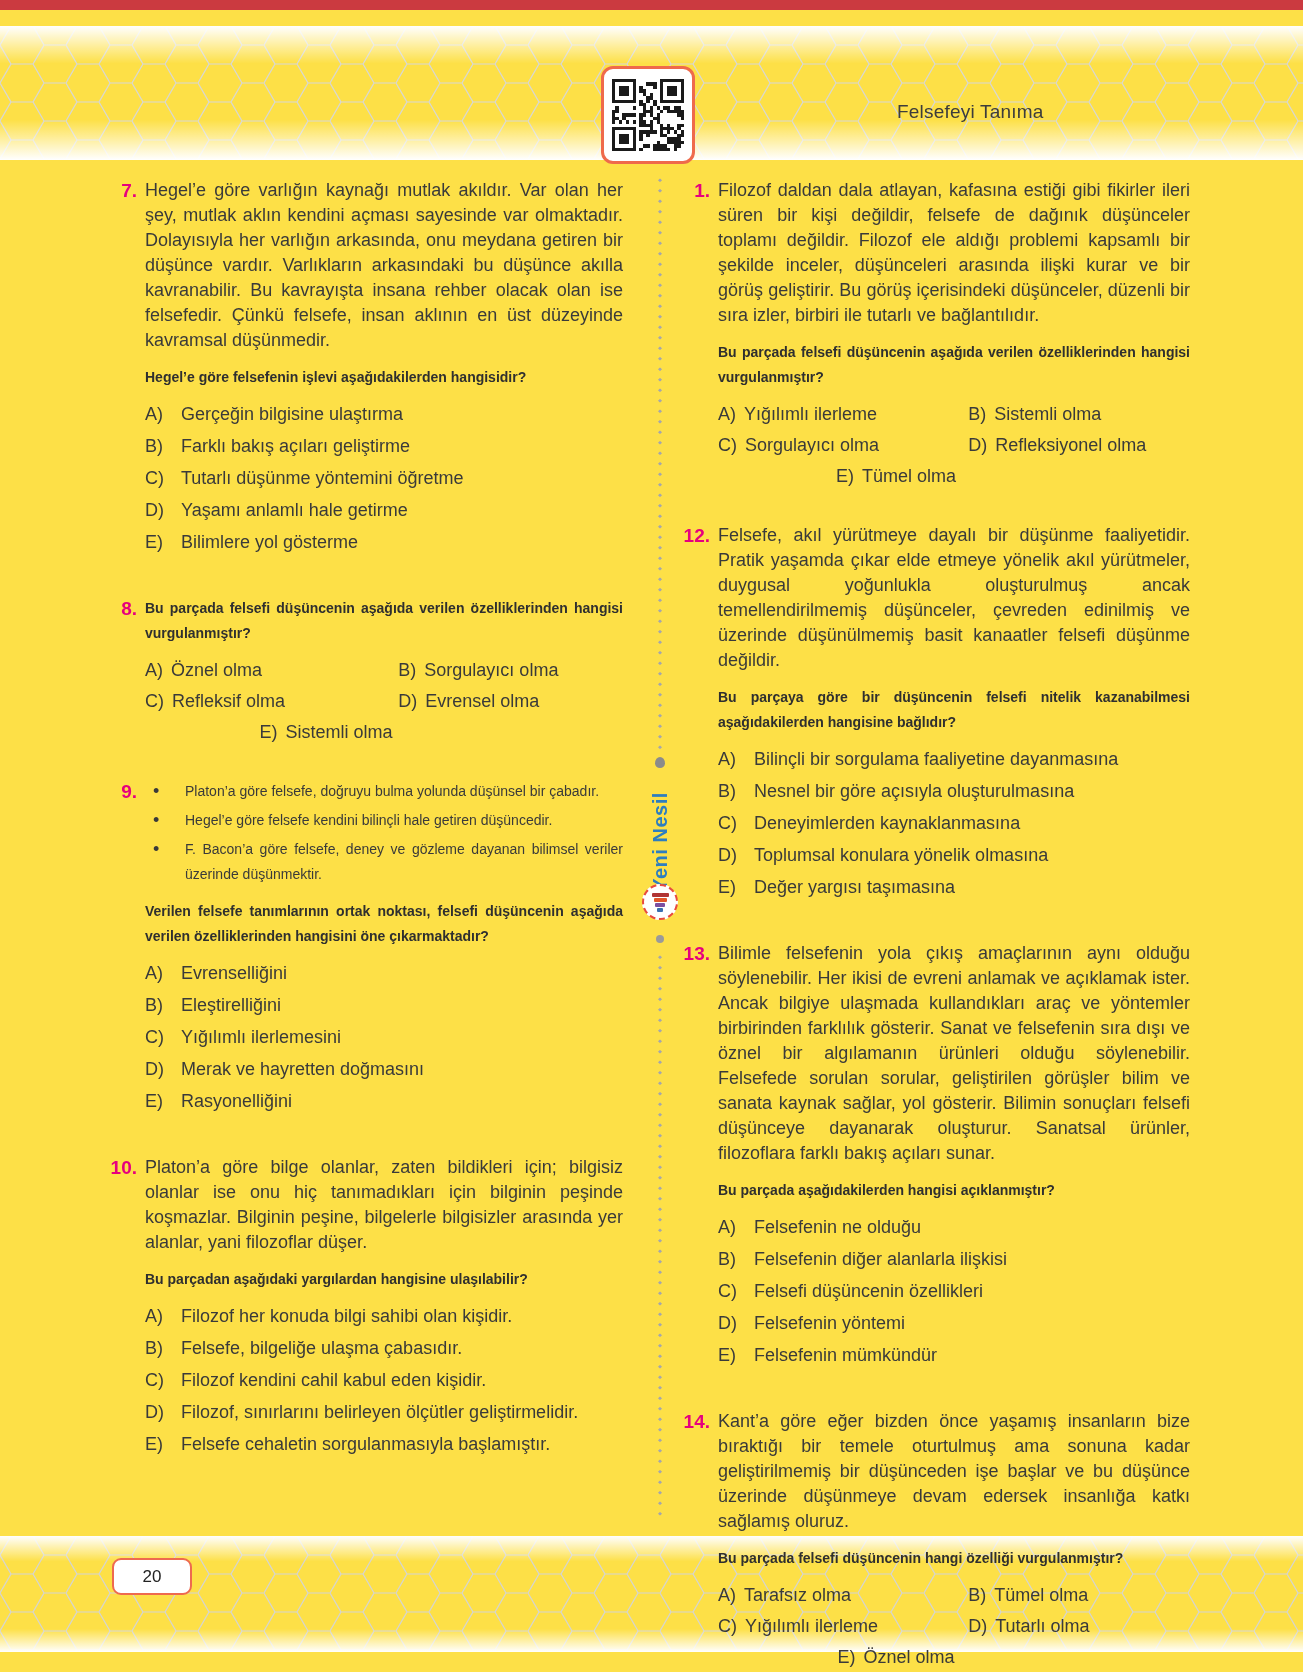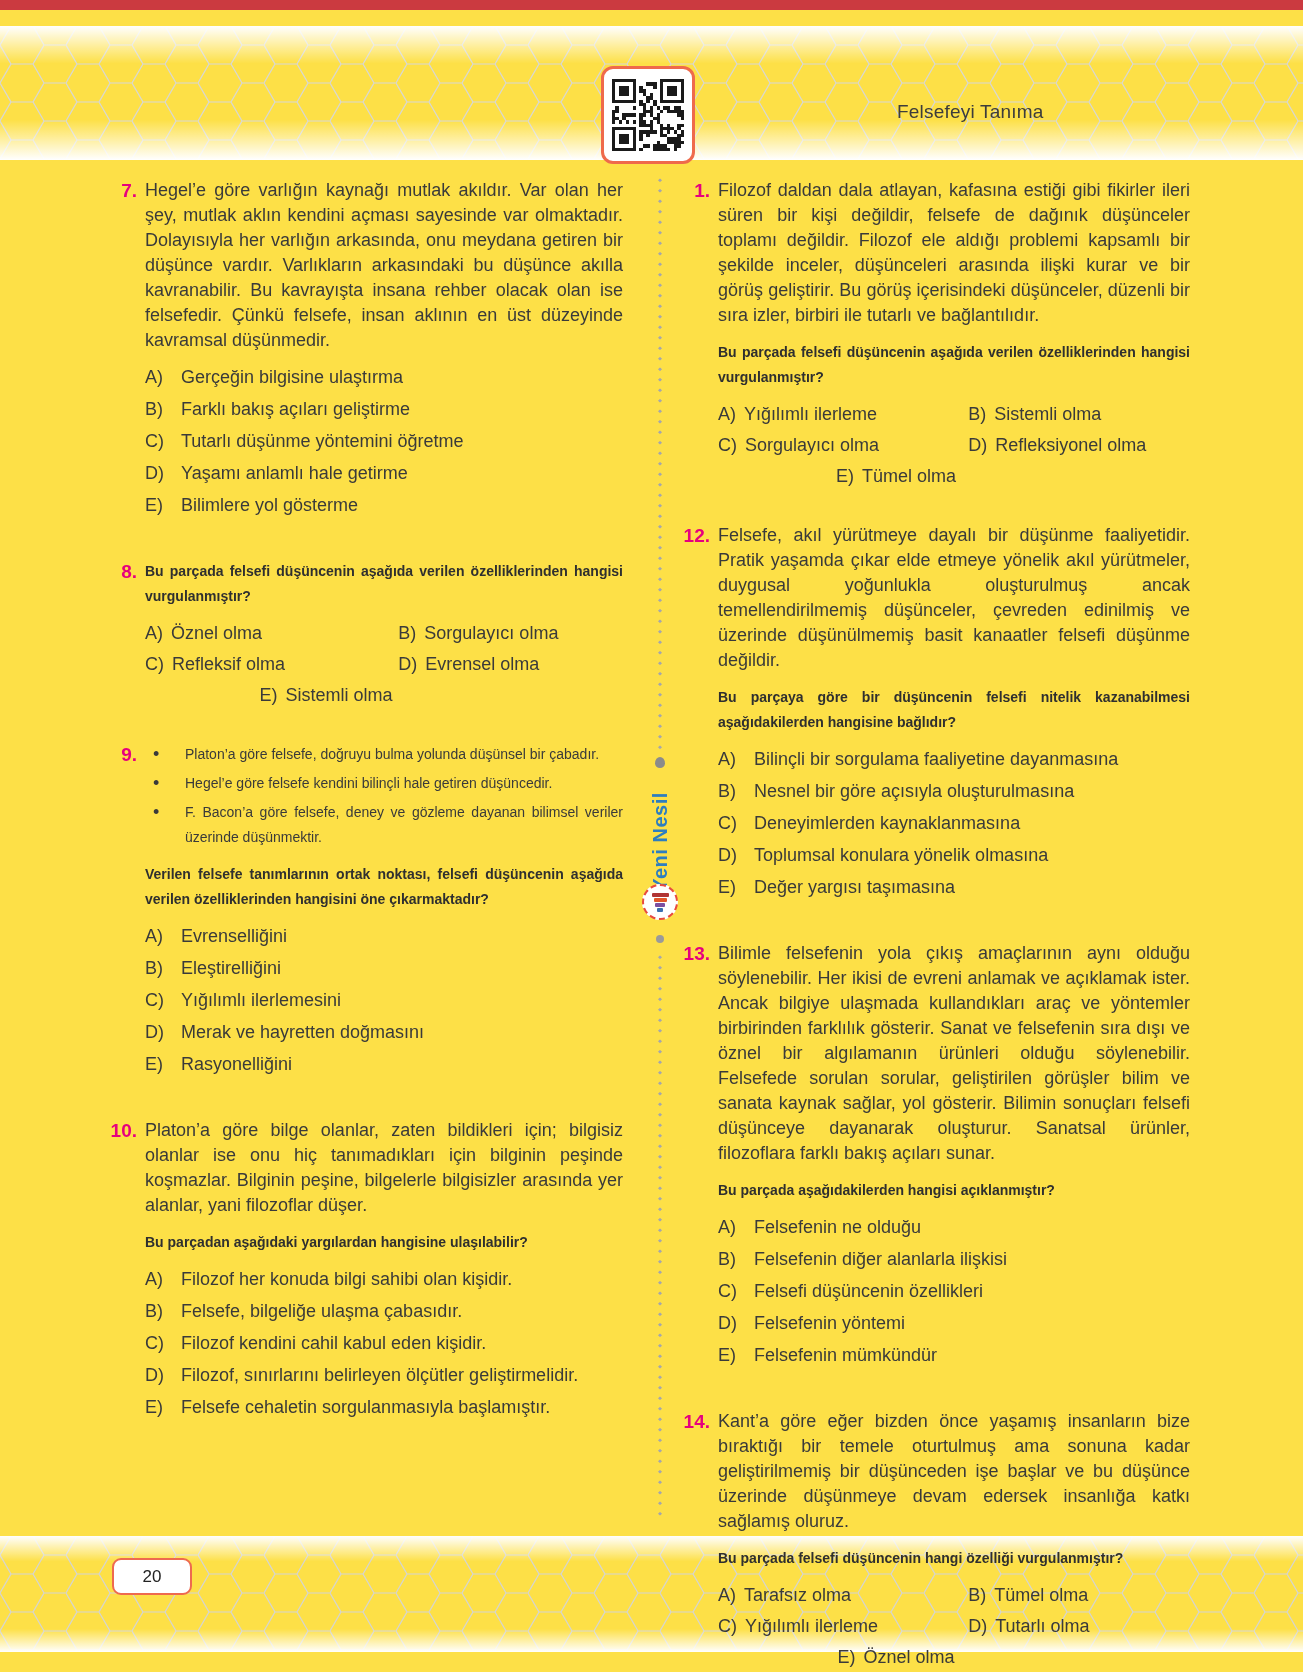--- a/index.html
+++ b/index.html
@@ -161,20 +161,21 @@
     <div class="sepdot"></div>
     <div class="sepline b"></div>
   </div>
 
   <div class="col left">
 
     <div class="q">
       <div class="qnum">7.</div>
       <div class="qcontent">
         <p class="para">Hegel’e göre varlığın kaynağı mutlak akıldır. Var olan her şey, mutlak aklın kendini açması sayesinde var olmaktadır. Dolayısıyla her varlığın arkasında, onu meydana getiren bir düşünce vardır. Varlıkların arkasındaki bu düşünce akılla kavranabilir. Bu kavrayışta insana rehber olacak olan ise felsefedir. Çünkü felsefe, insan aklının en üst düzeyinde kavramsal düşünmedir.</p>
+        <p class="stem">Hegel’e göre felsefenin işlevi aşağıdakilerden hangisidir?</p>
         <div class="opts list">
           <div class="opt">
               <span class="olet">A)</span>
               <span class="otxt">Gerçeğin bilgisine ulaştırma</span>
             </div>
           <div class="opt">
               <span class="olet">B)</span>
               <span class="otxt">Farklı bakış açıları geliştirme</span>
             </div>
           <div class="opt">

